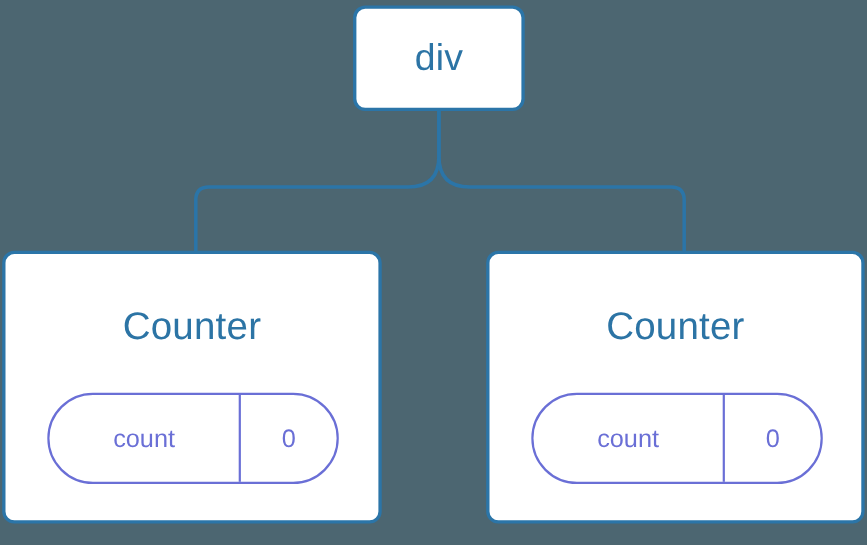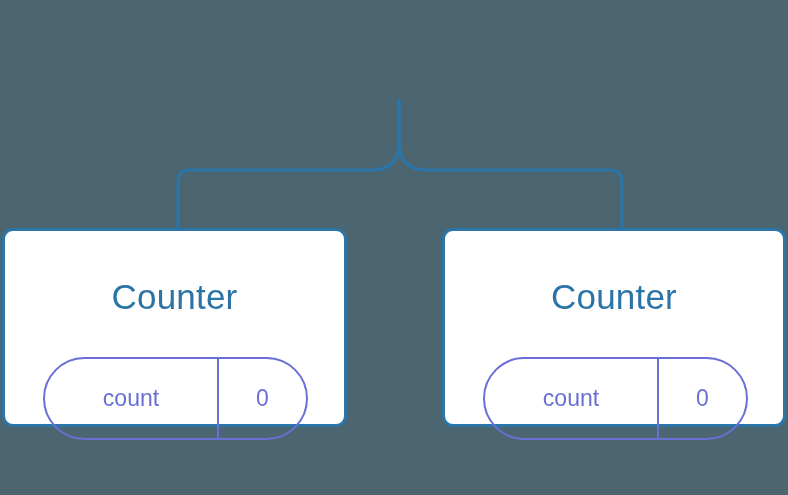--- a/index.html
+++ b/index.html
@@ -46,21 +46,21 @@
   .node-root {
     left: 321px;
     top: 5px;
     width: 156px;
     height: 96px;
     justify-content: center;
   }
 
   .node-child {
     top: 228px;
-    height: 199px;
+    height: 248px;
     justify-content: flex-start;
   }
 
   .node-child.left  { left: 2px;   width: 345px; }
   .node-child.right { left: 442px; width: 344px; }
 
   .node-title {
     color: #2c74a5;
     letter-spacing: 0.2px;
     line-height: 1;
@@ -117,20 +117,23 @@
 <body>
 
 <div id="canvas">
 
   <svg id="connectors" viewBox="0 0 788 495" width="788" height="495">
 
     <path d="M399 100 L399 142 Q399 170 371 170 L190 170 Q178 170 178 182 L178 228" fill="none" stroke="#2b75a8" stroke-width="3.2" stroke-linecap="round" stroke-linejoin="round"></path>
     <path d="M399 100 L399 142 Q399 170 427 170 L610 170 Q622 170 622 182 L622 228" fill="none" stroke="#2b75a8" stroke-width="3.2" stroke-linecap="round" stroke-linejoin="round"></path>
   </svg>
 
+  <div class="node node-root">
+    <span class="node-title">div</span>
+  </div>
 
   <div class="node node-child left">
     <span class="node-title">Counter</span>
   </div>
 
   <div class="state-pill left">
     <span class="pill-key">count</span>
     <span class="pill-value">0</span>
   </div>
 

